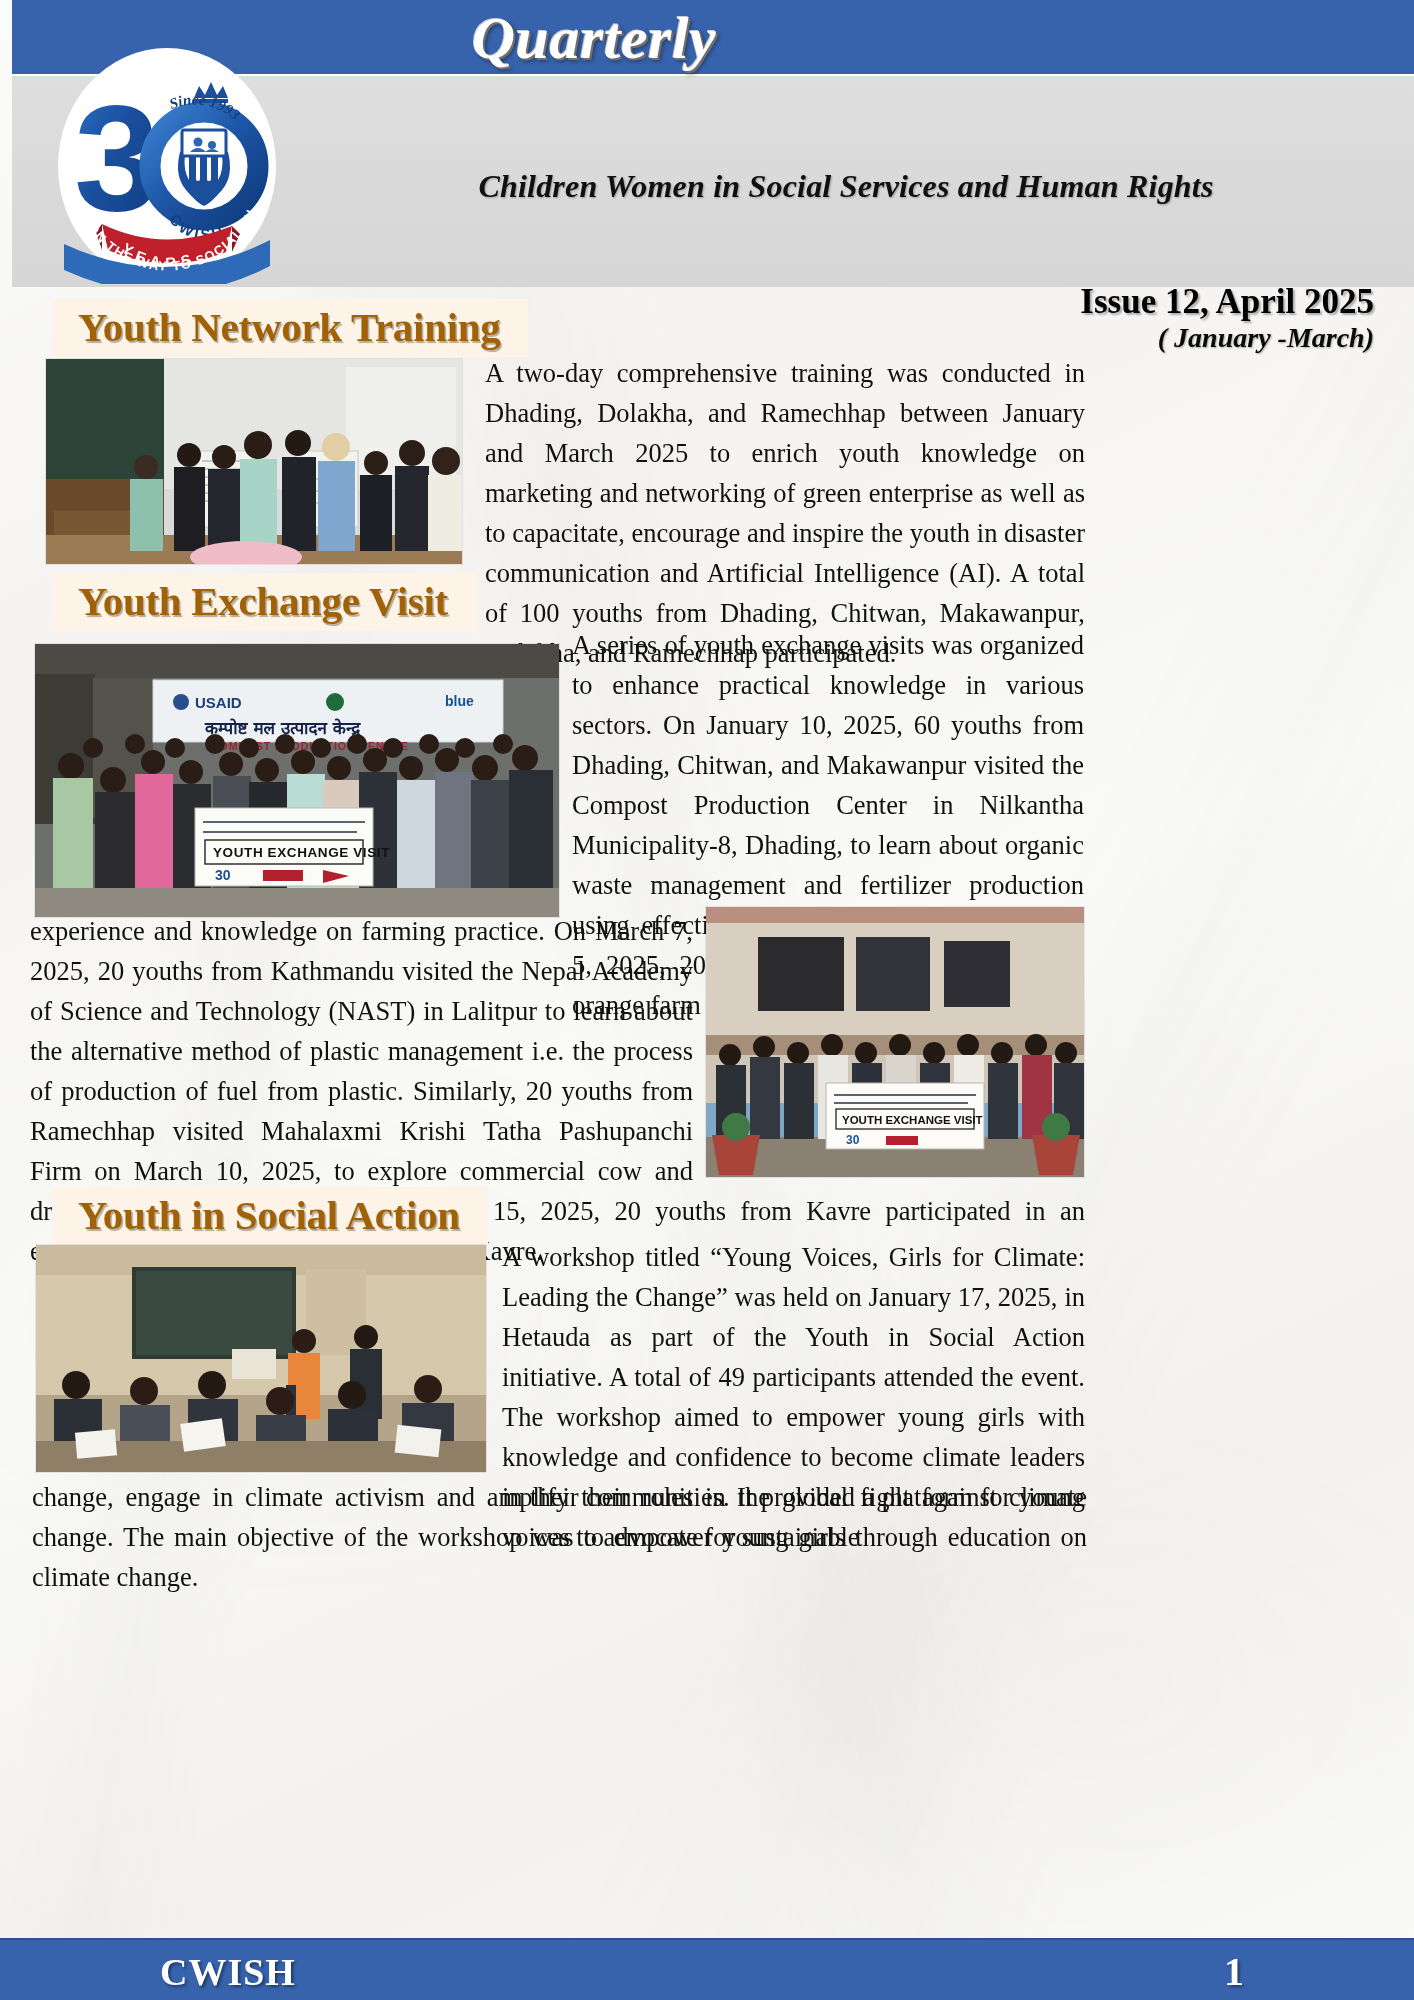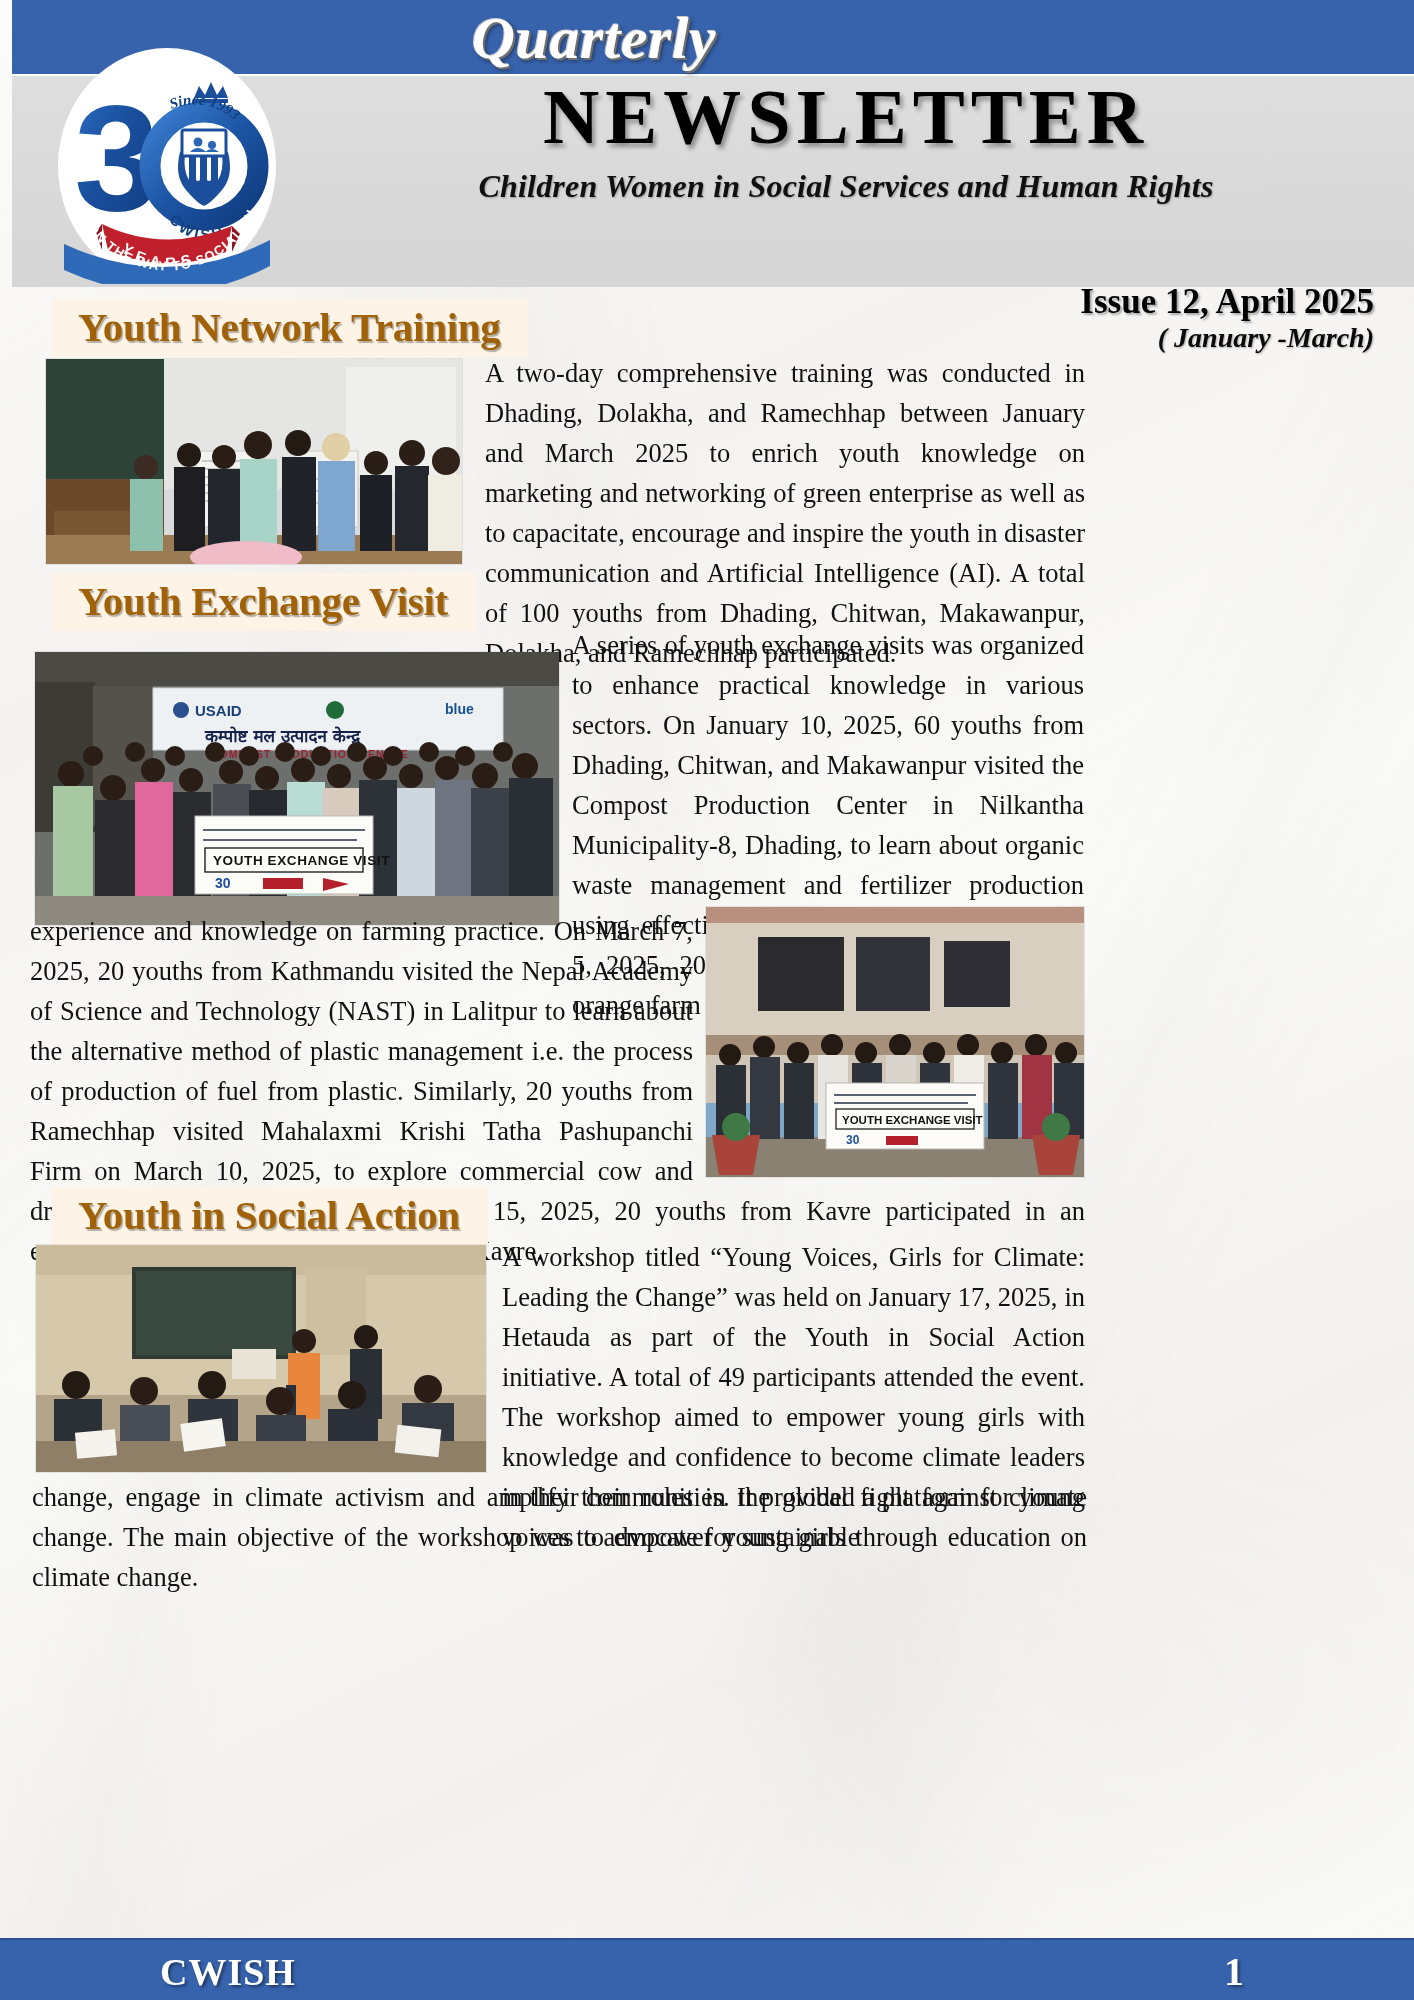--- a/index.html
+++ b/index.html
@@ -199,21 +199,21 @@
   }
   #text-training {
     position: absolute;
     top: 66px; left: 485px; width: 600px;
   }
 
   
   #sec-exchange-head { position: absolute; top: 286px; left: 52px; }
   #photo-exchange {
     position: absolute;
-    top: 365px; left: 35px;
+    top: 357px; left: 35px;
     width: 524px; height: 273px;
   }
   #text-exchange {
     position: absolute;
     top: 338px; left: 572px; width: 512px;
   }
   #photo-nast {
     position: absolute;
     top: 620px; left: 706px;
     width: 378px; height: 270px;
@@ -277,21 +277,20 @@
 <body>
 
 <div class="page">
   <div class="paper-texture"></div>
 
   <div class="masthead">
     <div class="mast-blue"></div>
     <div class="mast-grey"></div>
 
     <div class="quarterly">Quarterly</div>
-    <div class="newsletter-title">NEWSLETTER</div>
     <div class="tagline">Children Women in Social Services and Human Rights</div>
 
     <div class="logo-wrap">
       <div class="logo-disc"></div>
       <svg class="logo-svg" viewBox="0 0 218 236">
         <defs>
           <linearGradient id="g3" x1="0" y1="0" x2="1" y2="1">
             <stop offset="0%" stop-color="#2e6fc4"></stop>
             <stop offset="45%" stop-color="#1a4f9e"></stop>
             <stop offset="100%" stop-color="#113b7d"></stop>

